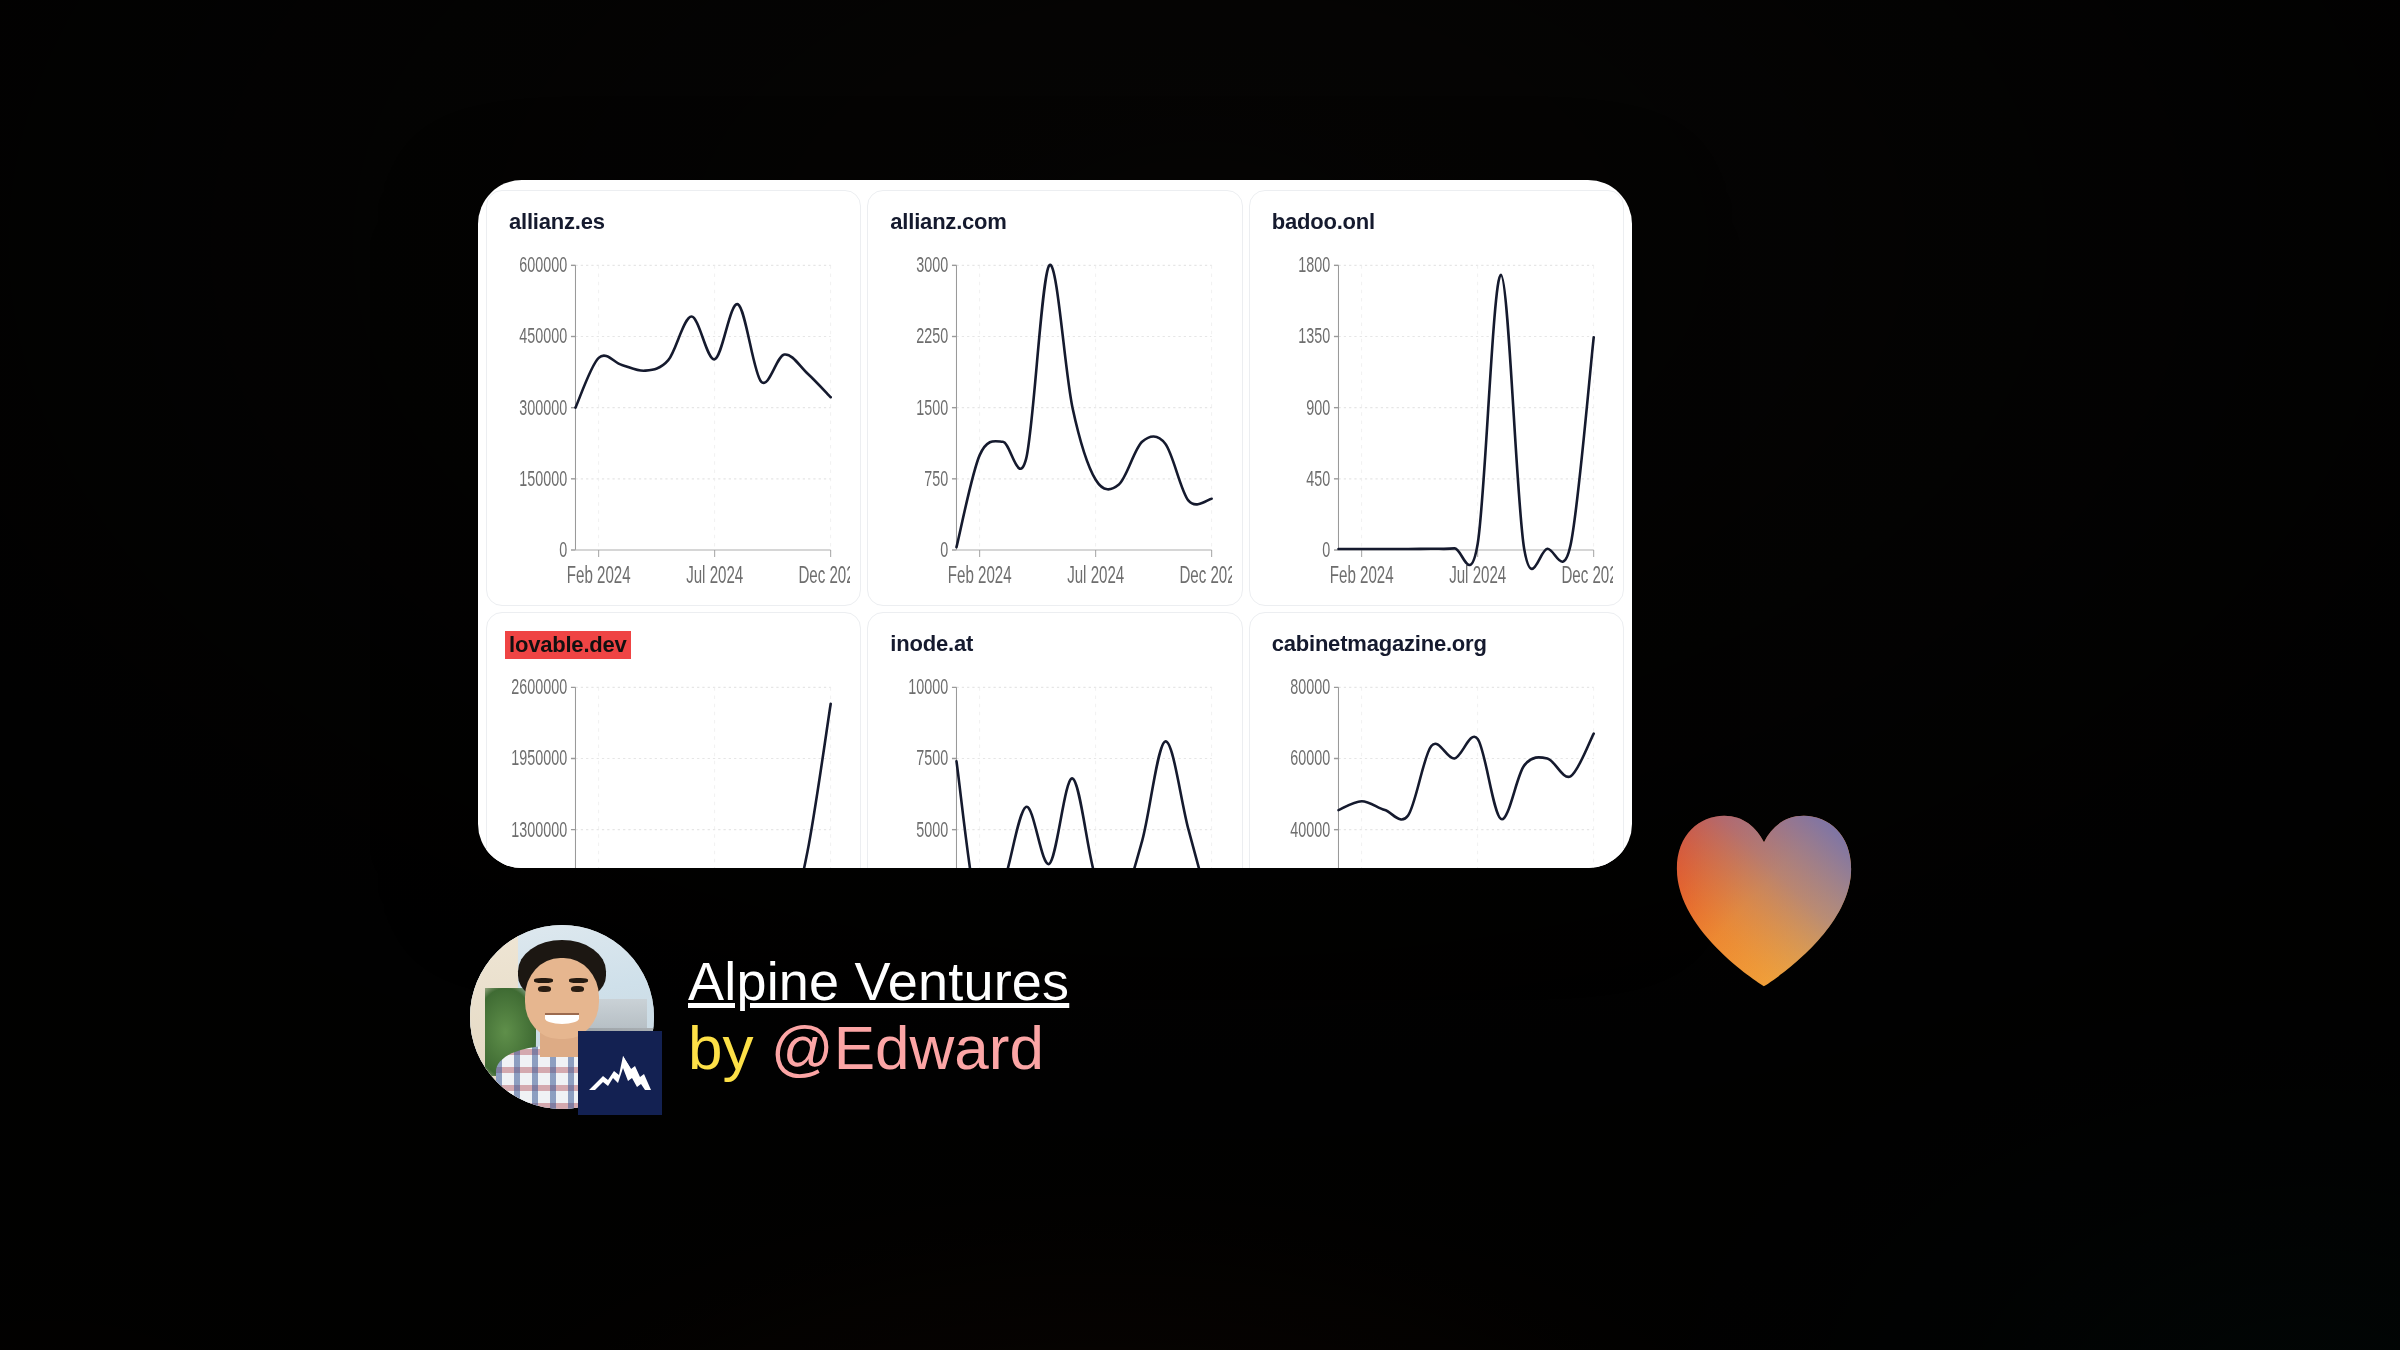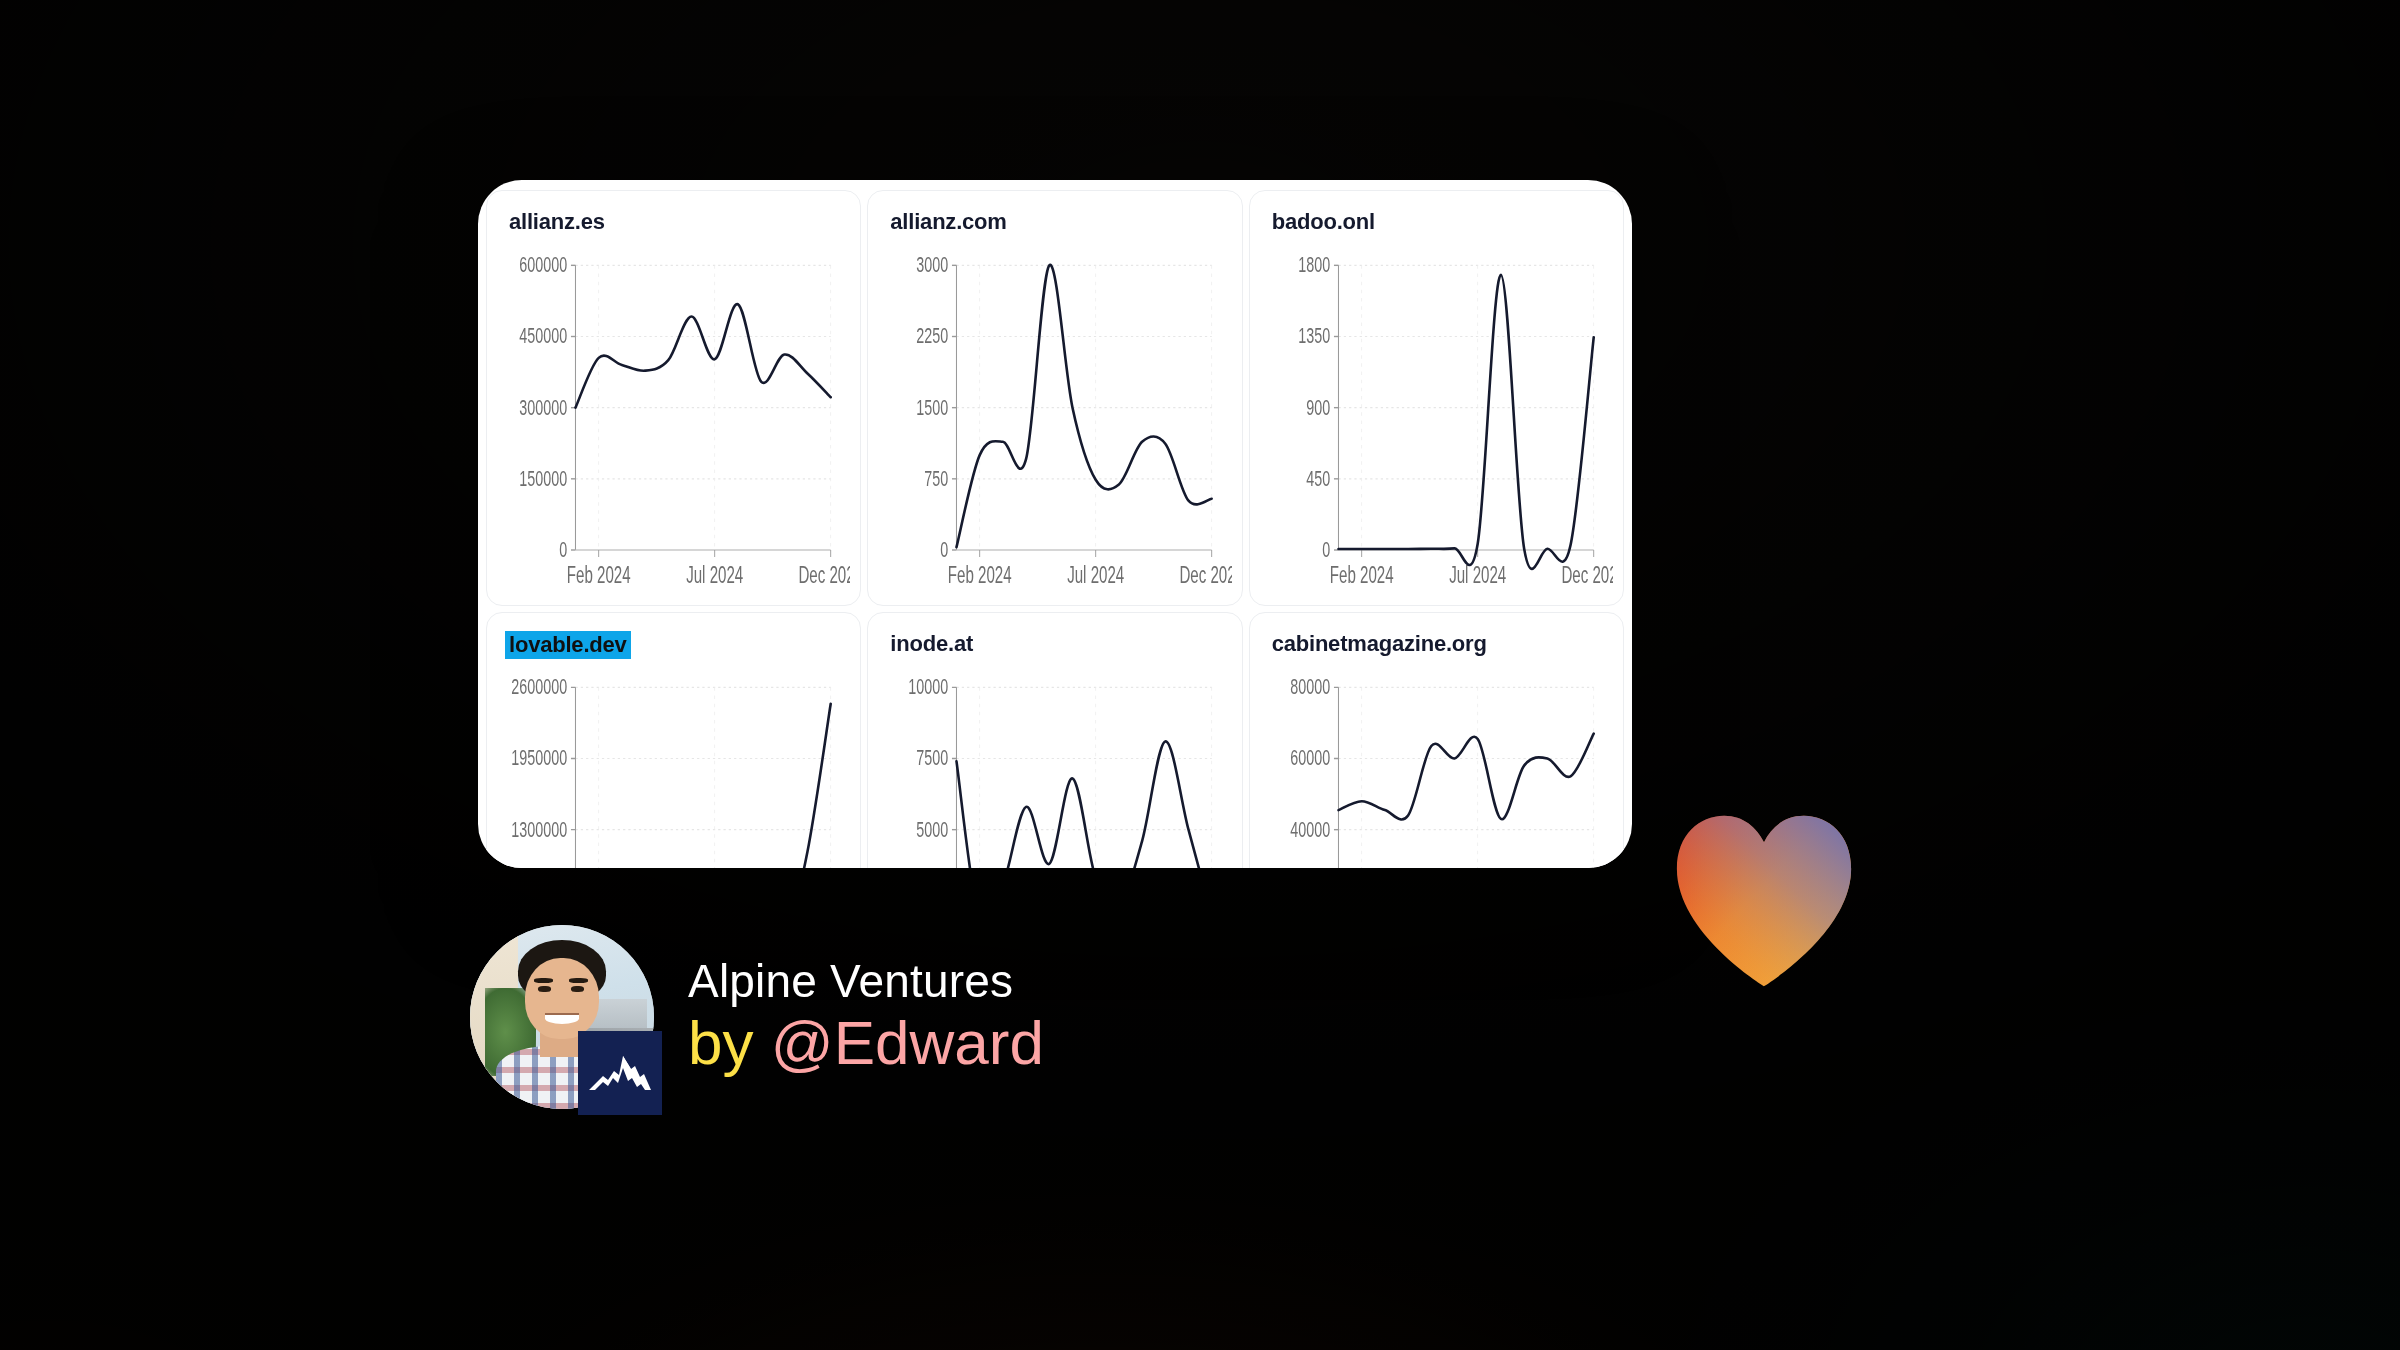--- a/index.html
+++ b/index.html
@@ -136,26 +136,27 @@
     position:absolute;
     right:-8px; bottom:-6px;
     width:84px; height:84px;
     background:#132152;
     display:flex; align-items:center; justify-content:center;
   }
   #badge svg { width:66px; height:46px; }
 
   #title-block { display:flex; flex-direction:column; gap:4px; }
   #line-1 {
-    font-size:46px;
+    font-size:54px;
     color:#ffffff;
     font-weight:400;
     letter-spacing:0.2px;
     line-height:1.08;
     white-space:nowrap;
+    text-decoration:underline;
   }
   #line-2 {
     font-size:62px;
     font-weight:400;
     line-height:1.08;
     white-space:nowrap;
   }
   .word-by { color:#fde047; }
   .word-handle { color:#fca5a5; }
 
@@ -261,21 +262,21 @@
             <text x="85" y="20" text-anchor="end" font-family="&quot;Liberation Sans&quot;, sans-serif" font-size="19" fill="#6e6e6e">1800</text>
             <line x1="126.72727272727272" x2="126.72727272727272" y1="258" y2="264" stroke="#9a9a9a" stroke-width="1.2"></line>
             <text x="126.72727272727272" y="286" text-anchor="middle" font-family="&quot;Liberation Sans&quot;, sans-serif" font-size="20" fill="#6e6e6e">Feb 2024</text>
             <line x1="280.3636363636364" x2="280.3636363636364" y1="258" y2="264" stroke="#9a9a9a" stroke-width="1.2"></line>
             <text x="280.3636363636364" y="286" text-anchor="middle" font-family="&quot;Liberation Sans&quot;, sans-serif" font-size="20" fill="#6e6e6e">Jul 2024</text>
             <line x1="434" x2="434" y1="258" y2="264" stroke="#9a9a9a" stroke-width="1.2"></line>
             <text x="434" y="286" text-anchor="middle" font-family="&quot;Liberation Sans&quot;, sans-serif" font-size="20" fill="#6e6e6e">Dec 2024</text>
             <path d="M 96.00 257.19 C 101.12 257.19, 116.48 257.19, 126.73 257.19 C 136.97 257.19, 147.21 257.19, 157.45 257.19 C 167.70 257.19, 177.94 257.23, 188.18 257.19 C 198.42 257.14, 208.67 257.01, 218.91 256.92 C 229.15 256.83, 239.39 257.37, 249.64 256.64 C 259.88 255.92, 270.12 291.66, 280.36 252.58 C 290.61 213.49, 300.85 21.46, 311.09 22.13 C 321.33 22.81, 331.58 217.51, 341.82 256.64 C 352.06 295.77, 362.30 257.37, 372.55 256.92 C 382.79 256.46, 393.03 284.14, 403.27 253.93 C 413.52 223.73, 428.88 105.39, 434.00 75.68" fill="none" stroke="#151a2e" stroke-width="2.6" stroke-linecap="round" stroke-linejoin="round" vector-effect="non-scaling-stroke"></path>
           </svg>
         </div></div>
-      <div class="chart-card"><div class="chart-title highlight" style="background: #0ea5e9;">lovable.dev</div><div class="plot-wrap">
+      <div class="chart-card"><div class="chart-title highlight" style="background: #ef4444;">lovable.dev</div><div class="plot-wrap">
           <svg class="plot-svg" viewBox="0 0 460 300" preserveAspectRatio="none">
             <line x1="96" x2="434" y1="197" y2="197" stroke="#e6e6e6" stroke-width="1" stroke-dasharray="3 4"></line>
             <line x1="96" x2="434" y1="136" y2="136" stroke="#e6e6e6" stroke-width="1" stroke-dasharray="3 4"></line>
             <line x1="96" x2="434" y1="75" y2="75" stroke="#e6e6e6" stroke-width="1" stroke-dasharray="3 4"></line>
             <line x1="96" x2="434" y1="14" y2="14" stroke="#e6e6e6" stroke-width="1" stroke-dasharray="3 4"></line>
             <line x1="126.72727272727272" x2="126.72727272727272" y1="14" y2="258" stroke="#ececec" stroke-width="1" stroke-dasharray="3 4"></line>
             <line x1="280.3636363636364" x2="280.3636363636364" y1="14" y2="258" stroke="#ececec" stroke-width="1" stroke-dasharray="3 4"></line>
             <line x1="434" x2="434" y1="14" y2="258" stroke="#ececec" stroke-width="1" stroke-dasharray="3 4"></line>
             <line x1="96" x2="96" y1="14" y2="258" stroke="#9a9a9a" stroke-width="1.4"></line>
             <line x1="96" x2="434" y1="258" y2="258" stroke="#c9c9c9" stroke-width="1.4"></line>

